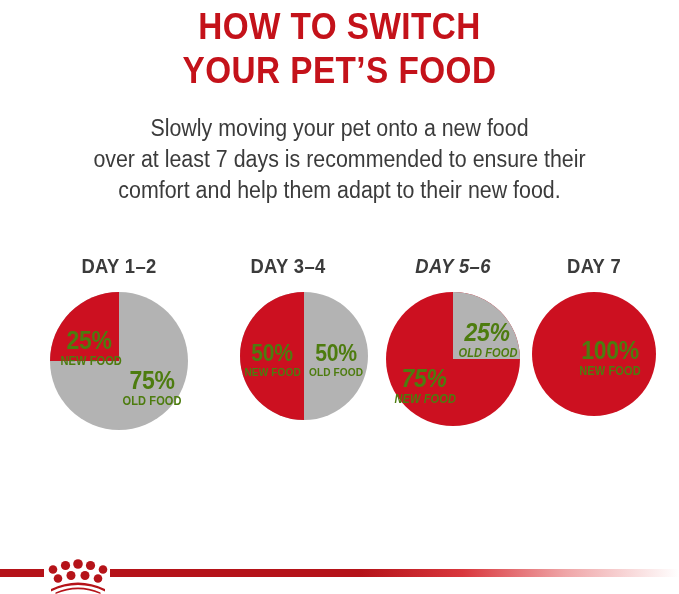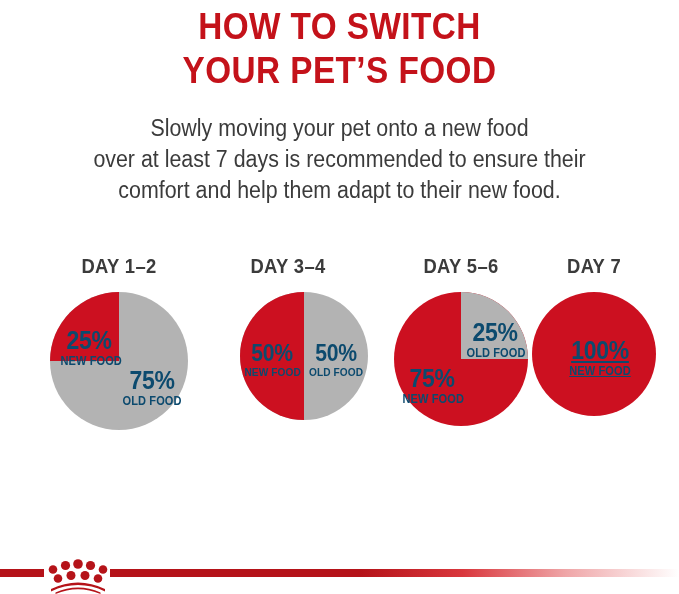--- a/index.html
+++ b/index.html
@@ -75,21 +75,21 @@
   .pie-wrap {
     position: relative;
     margin: 14px auto 0;
   }
   .pie-wrap svg { display: block; }
 
   
   .slice-label {
     position: absolute;
     text-align: center;
-    color: #0c4a6e;
+    color: #4d7c0f;
     line-height: 1;
     white-space: nowrap;
     pointer-events: none;
   }
   .slice-label .pct {
     display: block;
     font-weight: 700;
     letter-spacing: -0.3px;
     transform: scaleX(0.92);
   }
@@ -184,21 +184,21 @@
         <span class="pct">50%</span>
         <span class="who">NEW FOOD</span>
       </div>
       <div class="slice-label sz-md" style="left:66px; top:50px; width:60px;">
         <span class="pct">50%</span>
         <span class="who">OLD FOOD</span>
       </div>
     </div>
   </div>
 
-  <div class="pie-group" style="left:380px; width:162px;">
+  <div class="pie-group" style="left:372px; width:162px;font-style:italic;">
     <span class="day-label">DAY 5–6</span>
     <div class="pie-wrap" style="width:134px;height:134px;">
       <svg width="134" height="134" viewBox="0 0 134 134" aria-hidden="true">
         <circle cx="67" cy="67" r="67" fill="#CC1020"></circle>
         <path d="M67 67 L67 0 A67 67 0 0 1 134 67 Z" fill="#B3B3B3"></path>
       </svg>
       <div class="slice-label sz-lg" style="left:70px; top:28px; width:62px;">
         <span class="pct">25%</span>
         <span class="who">OLD FOOD</span>
       </div>
@@ -208,21 +208,21 @@
       </div>
     </div>
   </div>
 
   <div class="pie-group" style="left:520px; width:148px;">
     <span class="day-label">DAY 7</span>
     <div class="pie-wrap" style="width:124px;height:124px;">
       <svg width="124" height="124" viewBox="0 0 124 124" aria-hidden="true">
         <circle cx="62" cy="62" r="62" fill="#CC1020"></circle>
       </svg>
-      <div class="slice-label sz-lg" style="left:28px; top:46px; width:80px;text-decoration:underline;">
+      <div class="slice-label sz-lg" style="left:38px; top:46px; width:80px;">
         <span class="pct">100%</span>
         <span class="who">NEW FOOD</span>
       </div>
     </div>
   </div>
 
 </div>
 
 <div class="footer">
   <div class="rule-left"></div>

